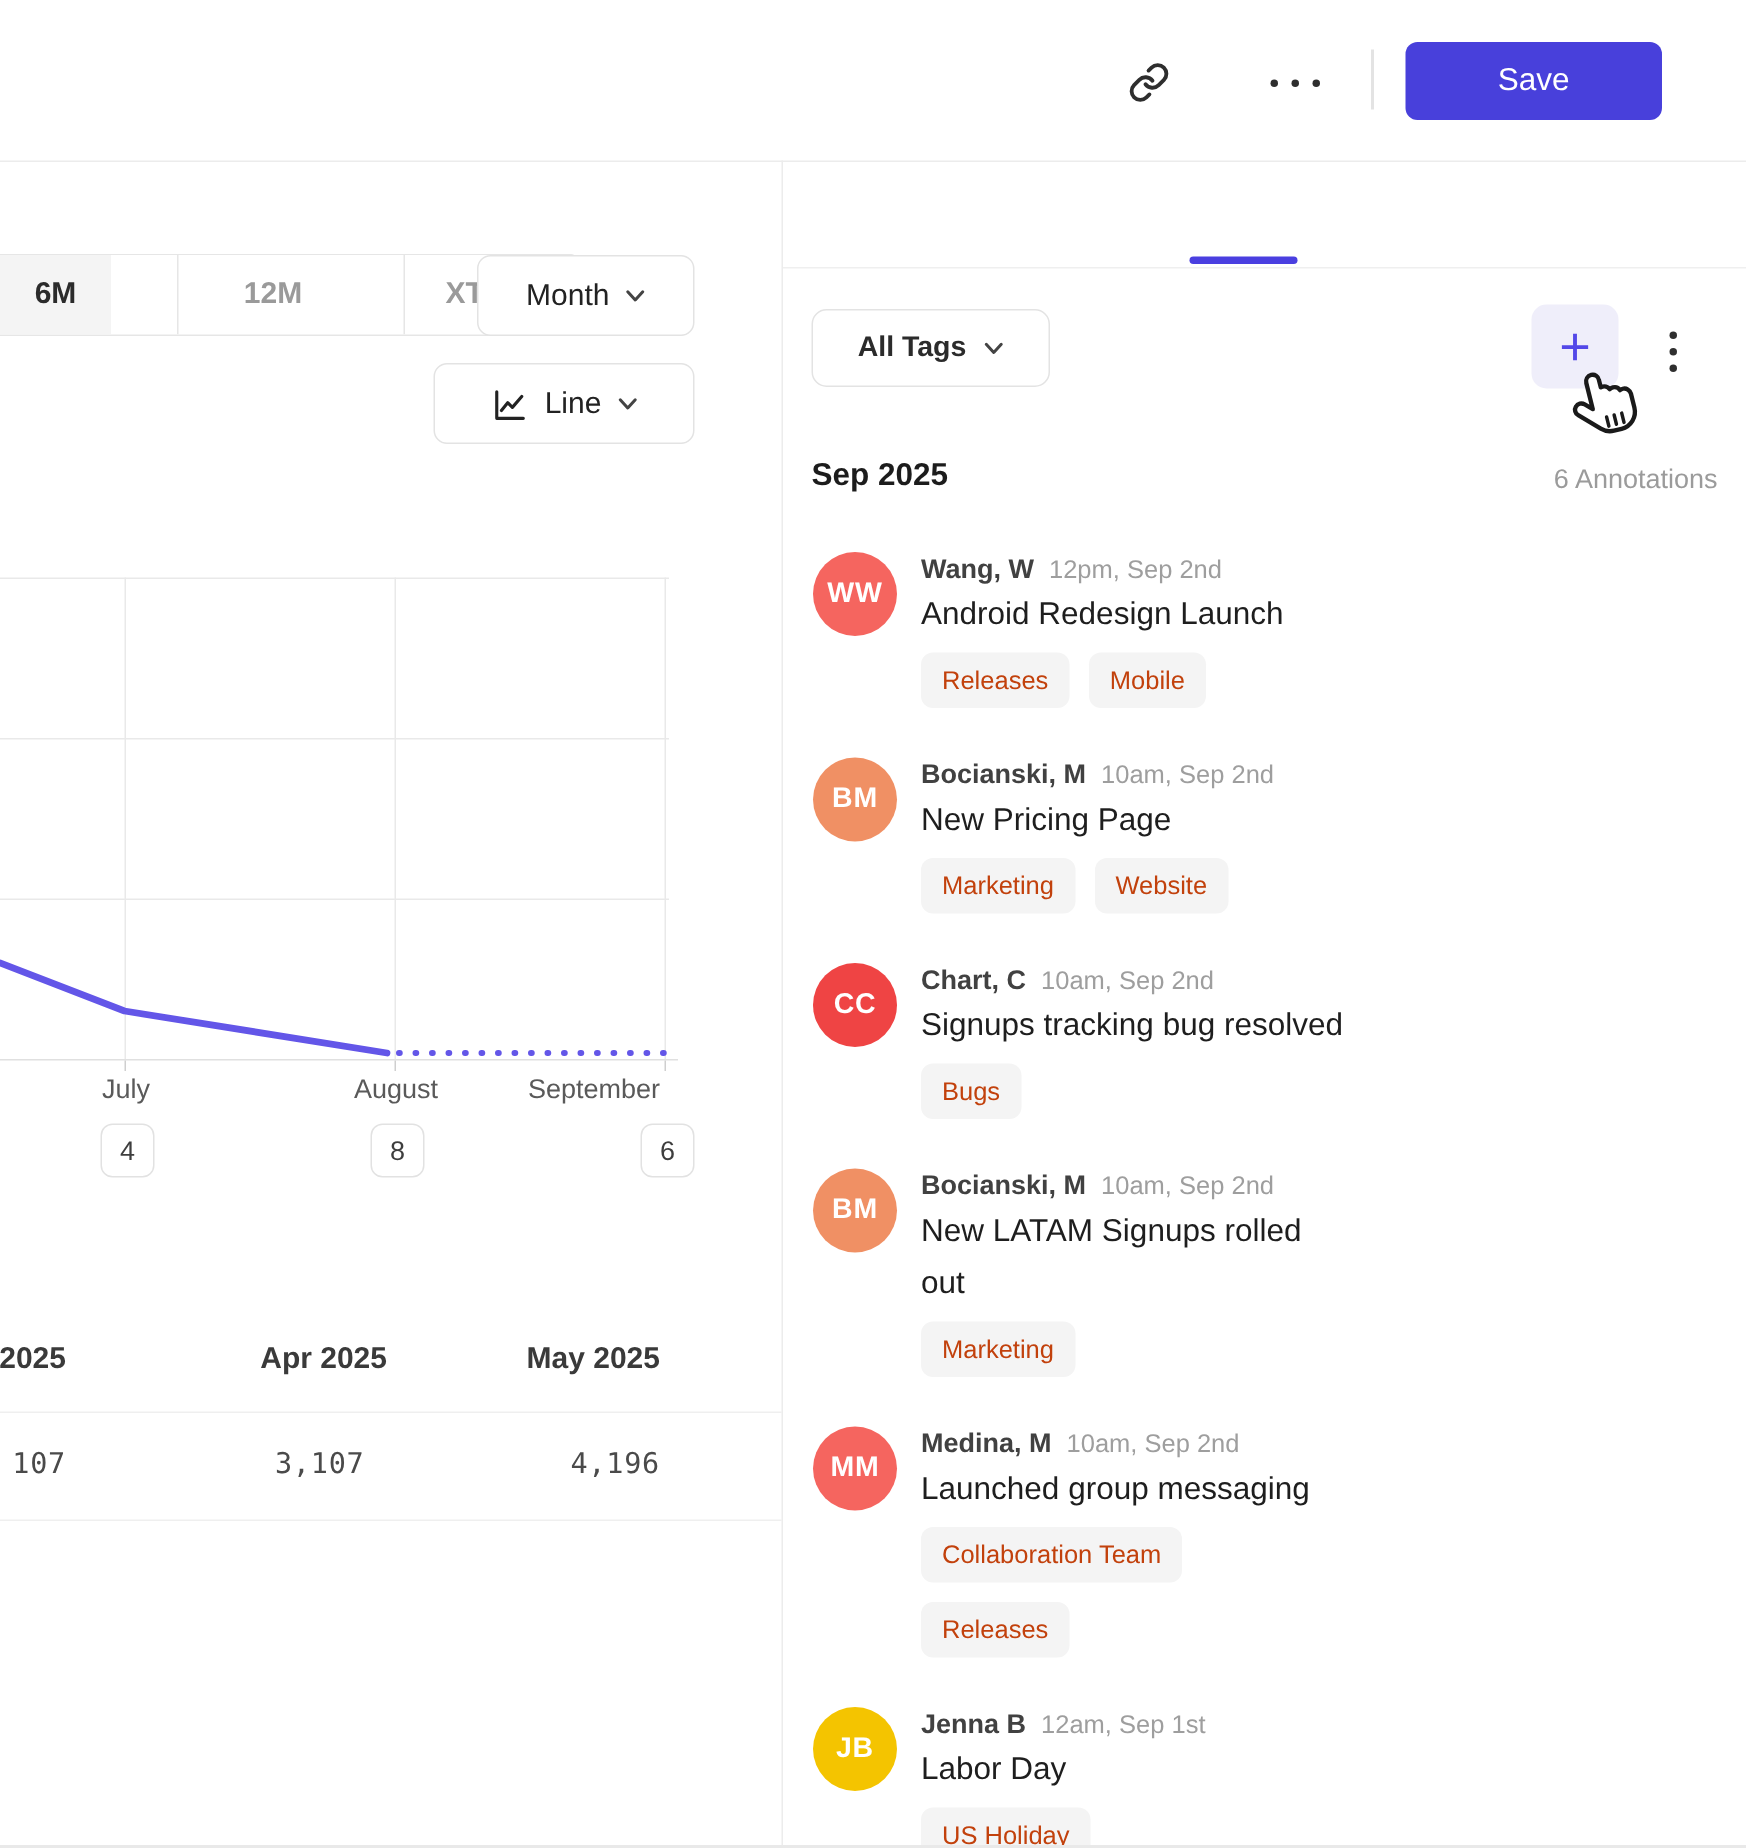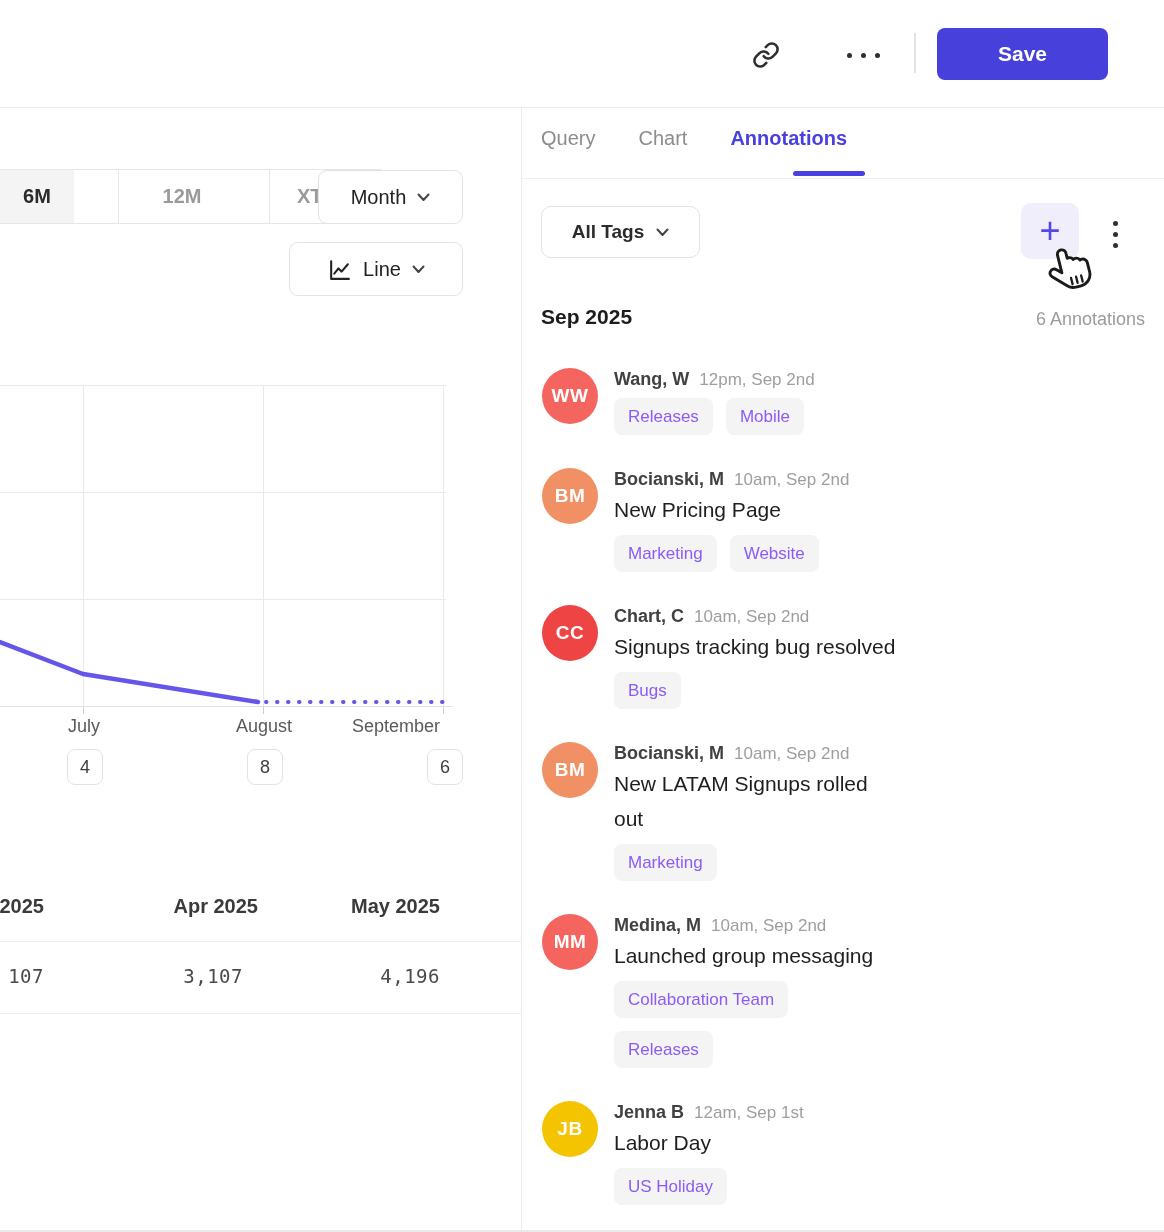--- a/index.html
+++ b/index.html
@@ -5,21 +5,21 @@
   html,body{margin:0;padding:0;background:#fff;}
   .app{position:relative;width:1164px;height:1232px;background:#fff;overflow:hidden;
        font-family:"Liberation Sans",sans-serif;color:#1f1f1f;}
   .abs{position:absolute;}
 
   
   .topbar{position:absolute;left:0;top:0;width:1164px;height:107px;border-bottom:1px solid #ECECEC;background:#fff;}
   .icon-btn{position:absolute;cursor:pointer;display:flex;align-items:center;justify-content:center;}
   .hdr-divider{position:absolute;left:914px;top:33px;width:2px;height:40px;background:#E3E3E3;}
   .save-btn{position:absolute;left:937px;top:28px;width:171px;height:52px;border-radius:8px;
-            background:#4840DB;color:#fff;font-size:21px;font-weight:700;border:none;cursor:pointer;}
+            background:#4840DB;color:#fff;font-size:21px;font-weight:400;border:none;cursor:pointer;}
   .dots-h{display:flex;gap:9px;}
   .dots-h i{width:5px;height:5px;border-radius:50%;background:#2E2E2E;}
 
   
   .seg{position:absolute;left:0;top:169px;height:53px;display:flex;border:1px solid #E6E6E6;border-left:none;
        border-radius:0 9px 9px 0;overflow:hidden;background:#fff;gap:44px;}
   .seg-cell{display:flex;align-items:center;justify-content:center;gap:10px;font-size:20px;font-weight:600;
             color:#9A9A9A;cursor:pointer;border-left:1px solid #E6E6E6;}
   .seg-cell:first-child{border-left:none;background:#F4F4F4;color:#2B2B2B;}
   .ctl-btn{position:absolute;background:#fff;border:1px solid #E3E3E3;border-radius:9px;display:flex;
@@ -64,21 +64,21 @@
   .entry{display:flex;gap:16px;margin-bottom:33px;cursor:pointer;}
   .avatar{width:56px;height:56px;border-radius:50%;flex-shrink:0;display:flex;align-items:center;
           justify-content:center;color:#fff;font-size:19px;font-weight:600;letter-spacing:0.5px;}
   .ebody{max-width:285px;padding-top:1px;}
   .meta{display:flex;gap:10px;align-items:baseline;}
   .aname{font-size:18px;font-weight:700;color:#414141;}
   .atime{font-size:17px;color:#9E9E9E;}
   .atitle{font-size:21px;color:#1E1E1E;line-height:35px;margin-top:2px;}
   .chips{display:flex;gap:13px;margin-top:8px;flex-wrap:wrap;}
   .chip{background:#F4F4F4;border-radius:8px;height:37px;padding:0 14px;display:flex;align-items:center;
-        font-size:17px;color:#8b5cf6;cursor:pointer;white-space:nowrap;}
+        font-size:17px;color:#c2410c;cursor:pointer;white-space:nowrap;}
   .bottom-edge{position:absolute;left:0;top:1230px;width:1164px;height:2px;background:#E9E9E9;}
 </style>
 </head>
 <body>
 
 <div class="app">
 
   <div class="topbar">
     <div class="icon-btn" style="left:748px;top:38px;width:36px;height:34px;">
       <svg width="28" height="28" viewBox="0 0 24 24" fill="none" stroke="#2E2E2E" stroke-width="2.2" stroke-linecap="round" stroke-linejoin="round">
@@ -158,25 +158,20 @@
     <div class="th" style="left:290px;">May 2025</div>
     <div class="tdiv" style="top:941px;"></div>
     <div class="td" style="left:-106px;">107</div>
     <div class="td" style="left:93px;">3,107</div>
     <div class="td" style="left:290px;">4,196</div>
     <div class="tdiv" style="top:1013px;"></div>
   </div>
 
   <div class="vdivider"></div>
 
-  <div class="tabs">
-    <div class="tab">Query</div>
-    <div class="tab">Chart</div>
-    <div class="tab active">Annotations</div>
-  </div>
   <div class="tab-underline"></div>
   <div class="tabs-div"></div>
 
   <div class="alltags">
     <span>All Tags</span>
     <svg width="13" height="9" viewBox="0 0 13 9" fill="none" stroke="#444" stroke-width="2" stroke-linecap="round" stroke-linejoin="round">
       <polyline points="1.5 1.5 6.5 7 11.5 1.5"></polyline>
     </svg>
   </div>
 
@@ -202,20 +197,21 @@
 
   <div class="alist">
 
     <div class="entry">
       <div class="avatar" style="background: rgb(245, 101, 95);">WW</div>
       <div class="ebody">
         <div class="meta">
           <span class="aname">Wang, W</span>
           <span class="atime">12pm, Sep 2nd</span>
         </div>
+        <div class="atitle">Android Redesign Launch</div>
         <div class="chips">
           <span class="chip">Releases</span>
           <span class="chip">Mobile</span>
         </div>
       </div>
     </div>
 
     <div class="entry">
       <div class="avatar" style="background: rgb(240, 144, 100);">BM</div>
       <div class="ebody">

